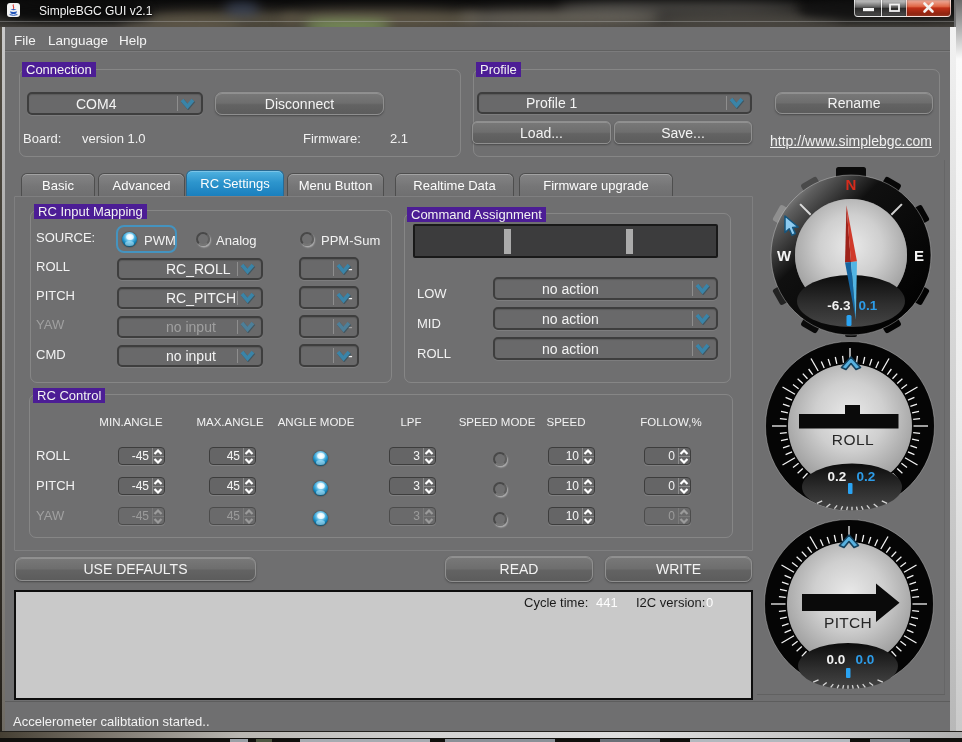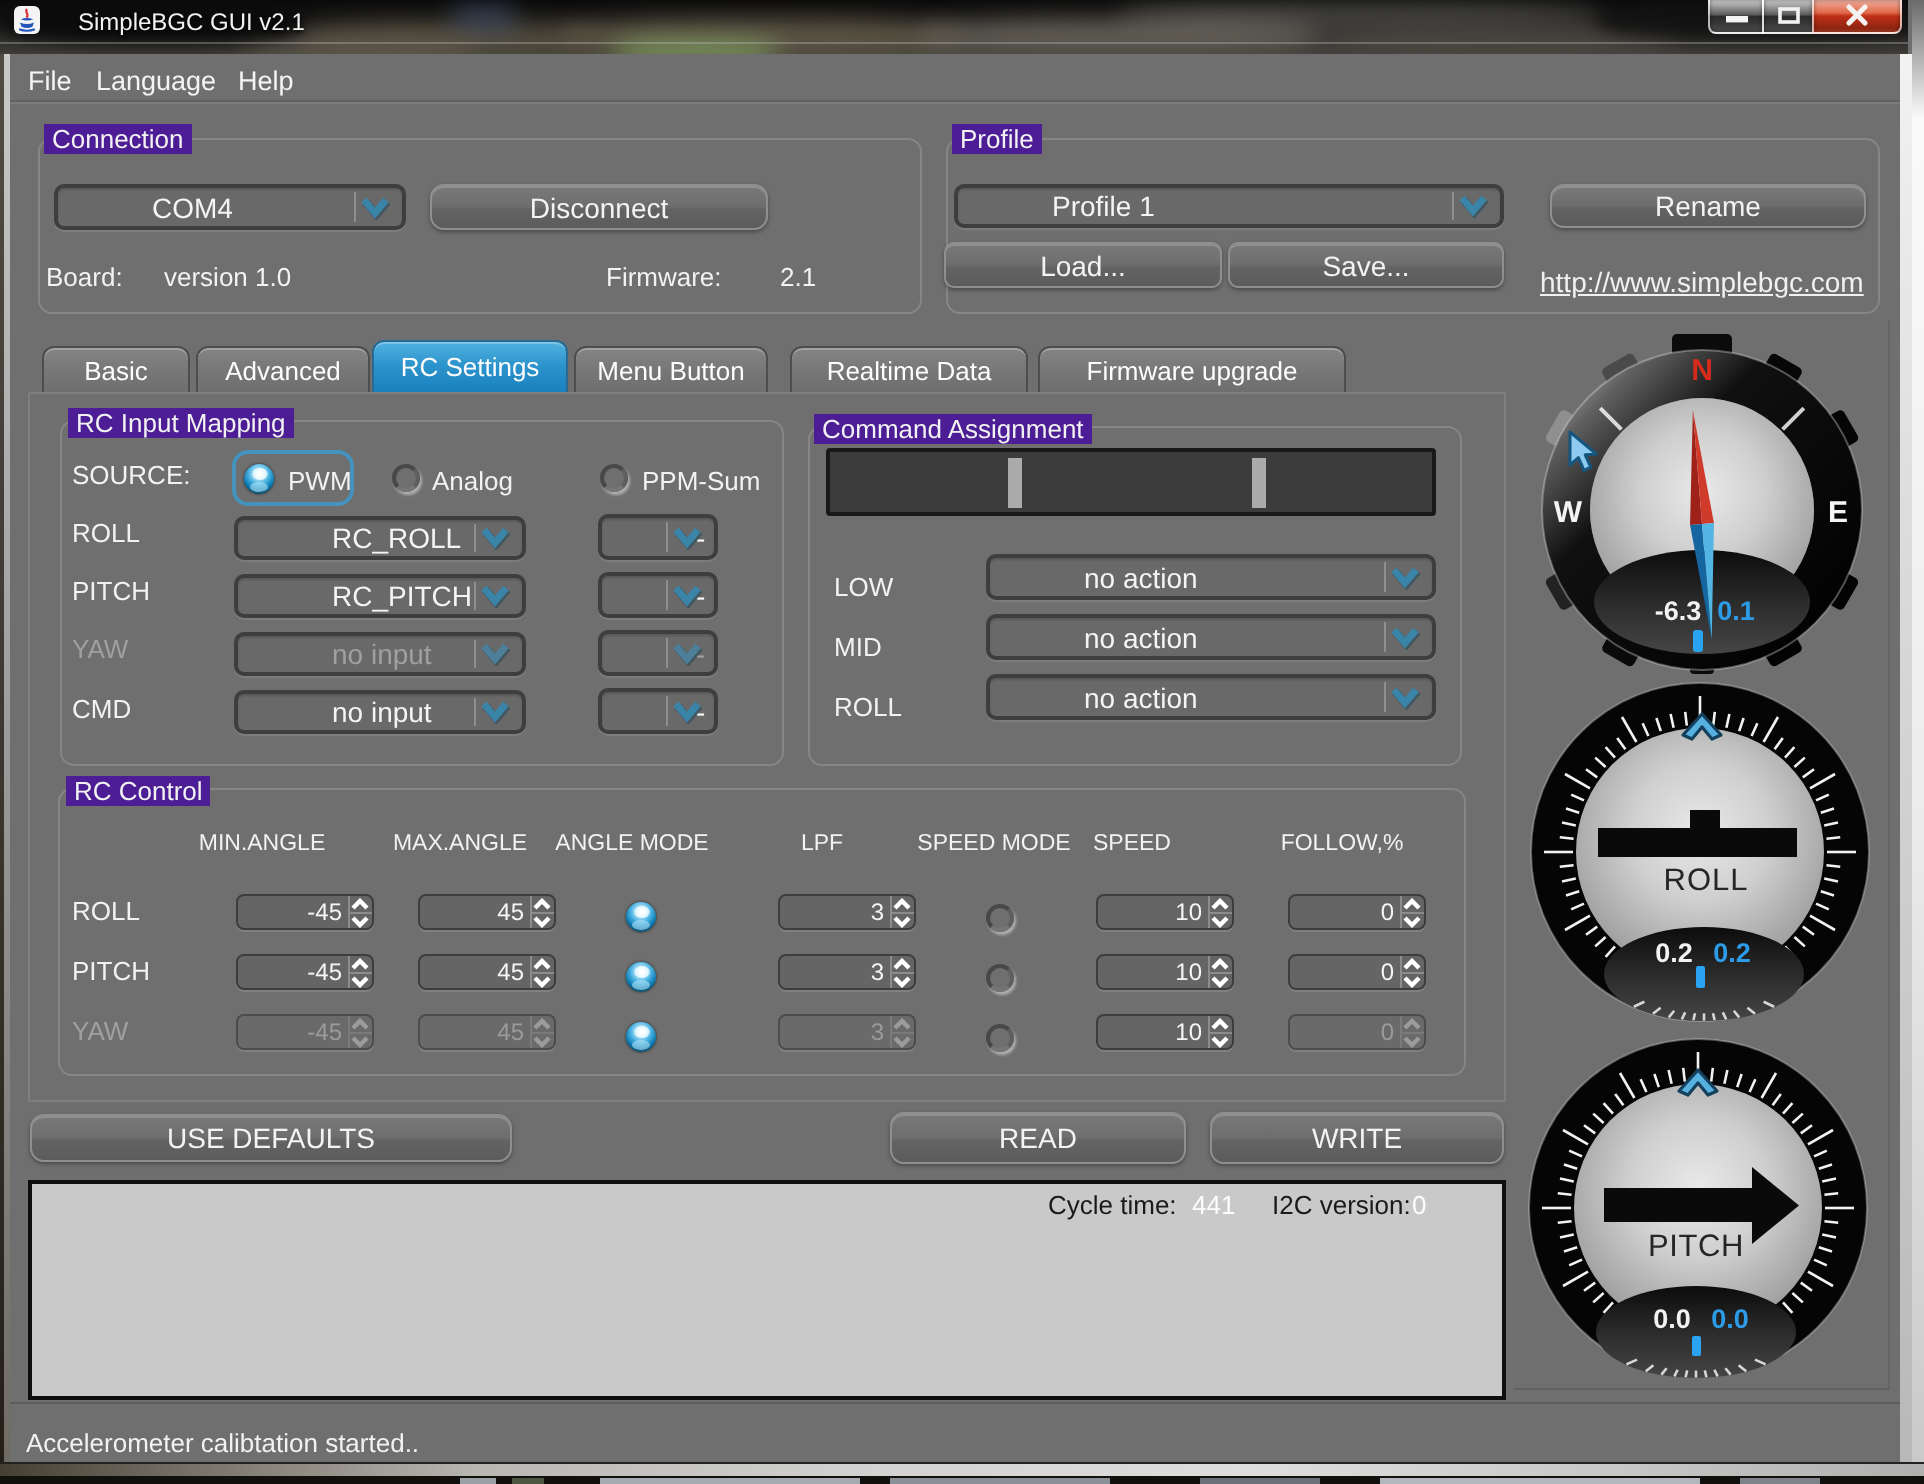--- a/index.html
+++ b/index.html
@@ -49,21 +49,21 @@
     box-shadow:0 1px 2px rgba(0,0,0,.35), inset 0 1px 0 rgba(255,255,255,.18); }
 
   
   .combo { position:absolute; background:#69696a; border:2px solid #3e3e3e; border-radius:5px;
     box-shadow: inset 0 1px 1px rgba(0,0,0,.15), 0 1px 0 rgba(255,255,255,.1); }
   .combo .tx { position:absolute; left:7px; top:50%; transform:translateY(-50%); color:#f4f4f4; font-size:14px; white-space:nowrap;margin-left:40px; }
   .combo .sep { position:absolute; right:23px; top:12%; width:1px; height:76%; background:#9b9b9b; opacity:.75; }
   .combo svg.chev { position:absolute; right:5px; top:50%; transform:translateY(-50%); }
 
   
-  .spin { position:absolute; width:69px; height:18px; background:#656566; border:1.5px solid #3d3d3d; border-radius:4px; box-shadow:0 1px 0 rgba(255,255,255,.12); }
+  .spin { position:absolute; width:47px; height:18px; background:#656566; border:1.5px solid #3d3d3d; border-radius:4px; box-shadow:0 1px 0 rgba(255,255,255,.12); }
   .spin .val { position:absolute; right:15px; top:50%; transform:translateY(-50%); color:#f5f5f5; font-size:12px; }
   .spin .btns { position:absolute; right:0; top:0; width:12px; height:100%; border-left:1px solid rgba(150,150,150,.8); }
   .spin .btns::after { content:""; position:absolute; left:0; top:50%; width:100%; height:1px; background:rgba(150,150,150,.8); }
   .spin svg { position:absolute; }
   .spin.off { border-color:#4c4c4c; background:#6a6a6b; }
   .spin.off .val { color:#9b9b9b; }
   .spin.off .btns { border-left-color:#7a7a7a; }
   .spin.off .btns::after { background:#7a7a7a; }
 
   

